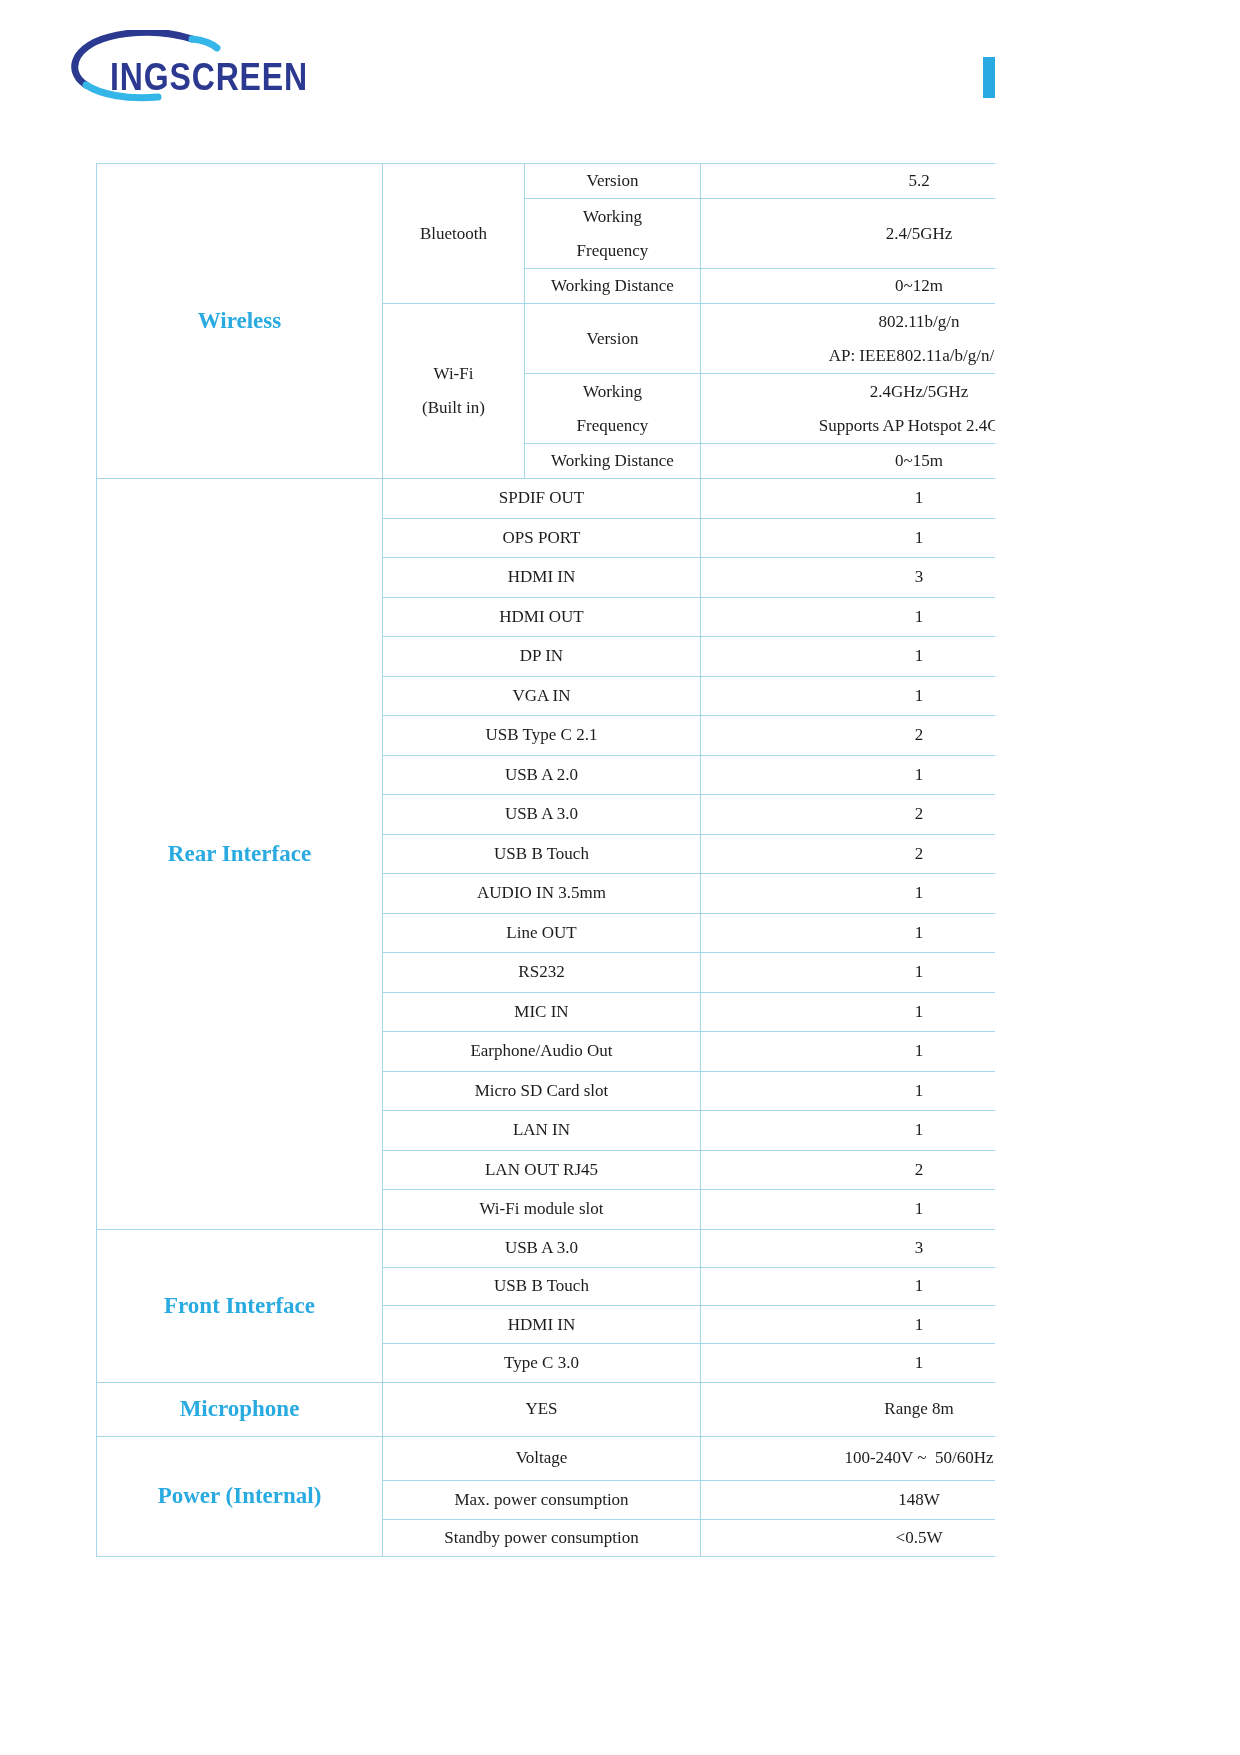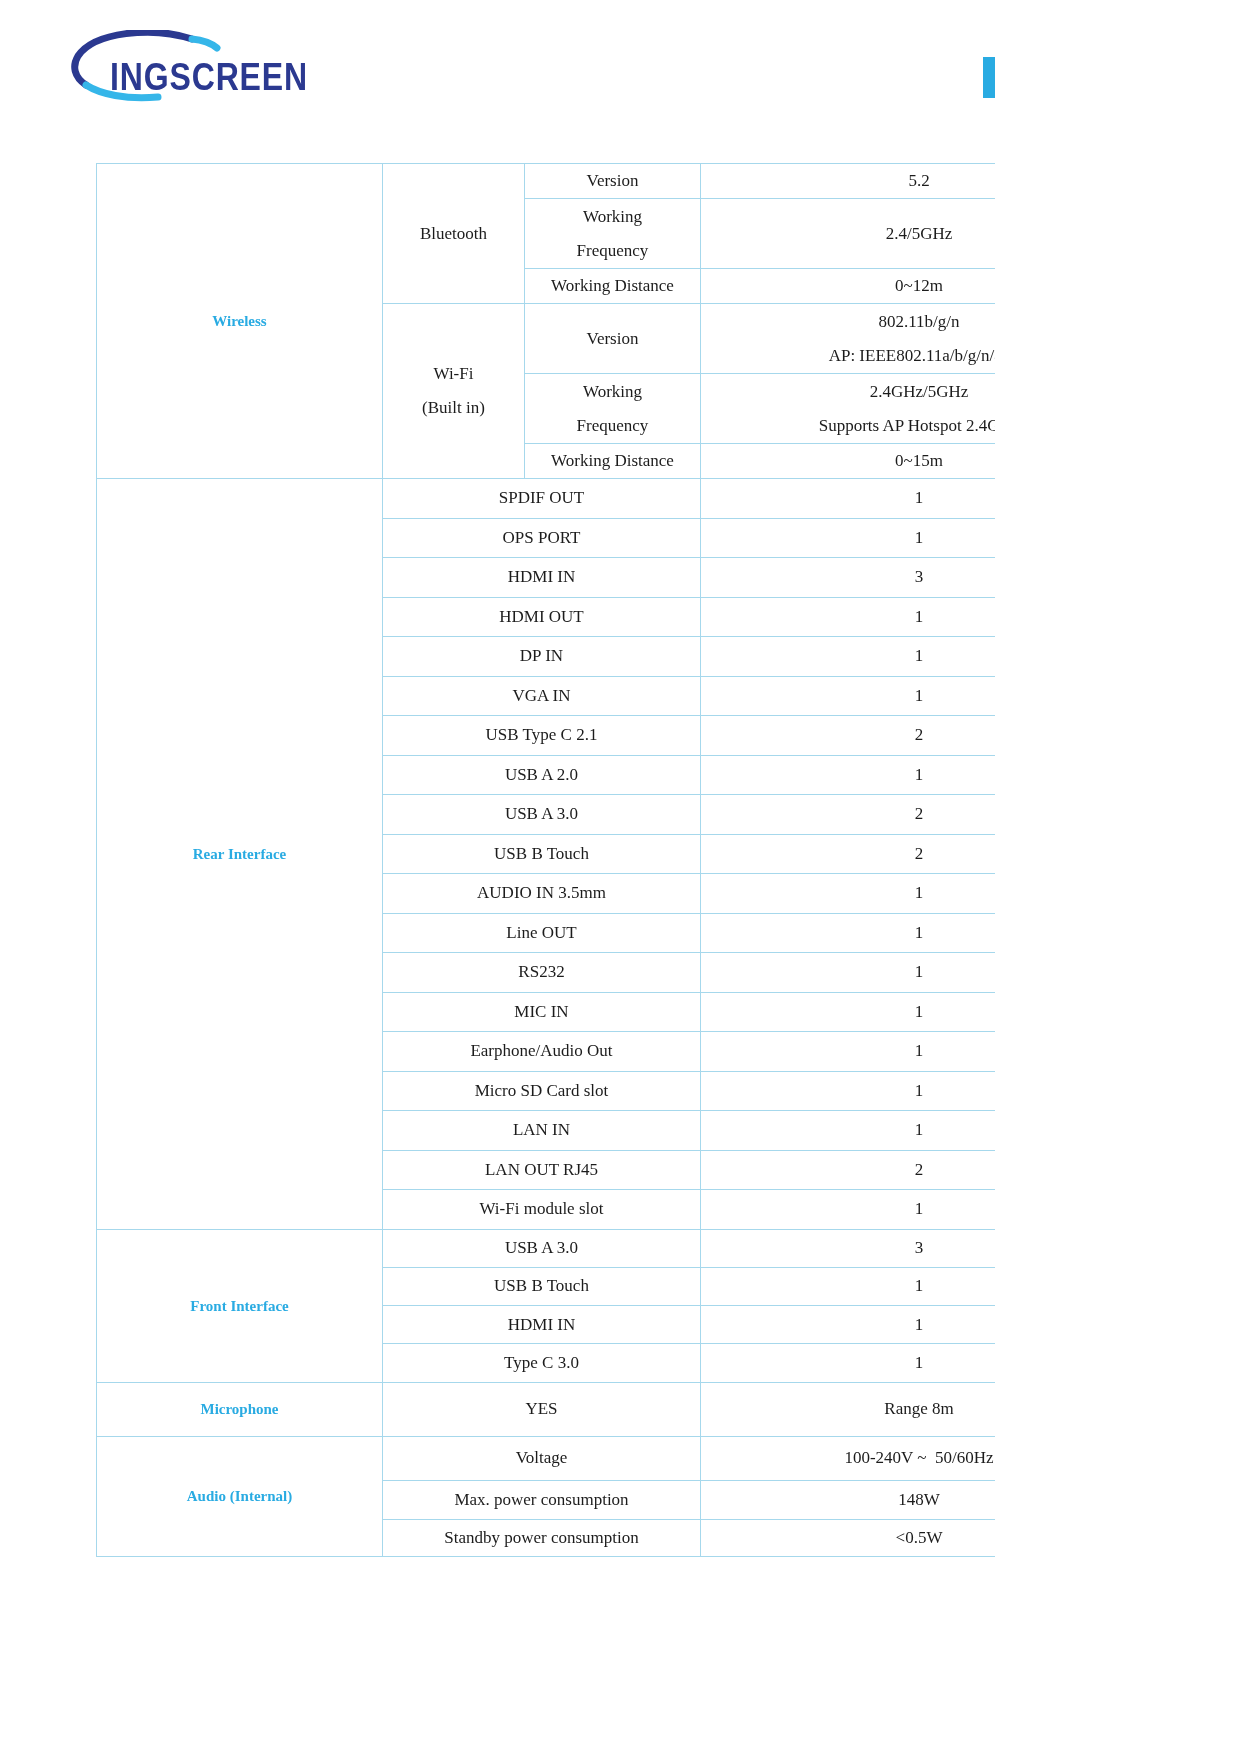--- a/index.html
+++ b/index.html
@@ -52,21 +52,21 @@
     vertical-align:middle;
     padding:0 4px;
     font-size:17px;
     line-height:2;
     white-space:pre-line;
     overflow:hidden;
   }
   table.spec td.cat{
     color:var(--accent,#29abe2);
     font-weight:bold;
-    font-size:15px;
+    font-size:23px;
   }
 </style>
 </head>
 <body>
 
 <div id="page">
 
   <svg class="logo" viewBox="0 0 250 80">
     <path d="M 128 9 C 88 -4 30 2 14 26 C 8 36 10 47 22 55" fill="none" stroke="#2b3990" stroke-width="7" stroke-linecap="round"></path>
     <path d="M 22 55 C 36 64 62 70 94 67" fill="none" stroke="#35b6e9" stroke-width="7" stroke-linecap="round"></path>
@@ -211,21 +211,21 @@
         <tr style="height: 38.25px;">
           <td colspan="2">Type C 3.0</td>
           <td>1</td>
         </tr>
         <tr style="height: 54px; margin-left: 31px;">
           <td rowspan="1" class="cat">Microphone</td>
           <td colspan="2">YES</td>
           <td>Range 8m</td>
         </tr>
         <tr style="height: 44px;">
-          <td rowspan="3" class="cat">Audio (Internal)</td>
+          <td rowspan="3" class="cat">Power (Internal)</td>
           <td colspan="2">Voltage</td>
           <td>100-240V ~&nbsp;&nbsp;50/60Hz</td>
         </tr>
         <tr style="height: 39px;">
           <td colspan="2">Max. power consumption</td>
           <td>148W</td>
         </tr>
         <tr style="height: 37px;">
           <td colspan="2">Standby power consumption</td>
           <td>&lt;0.5W</td>

